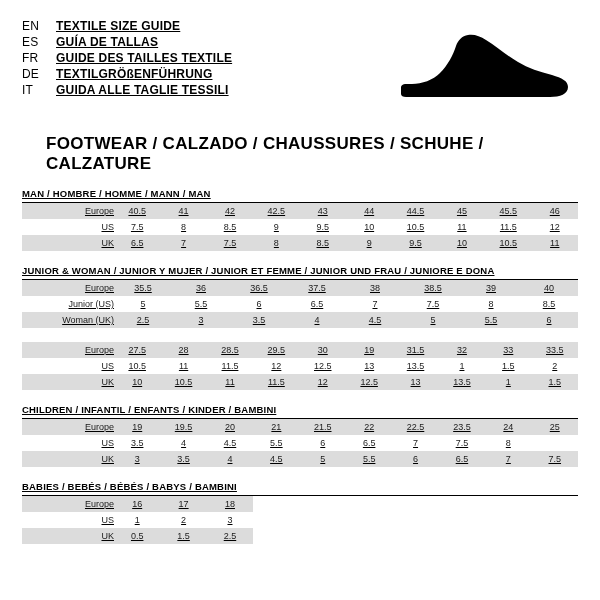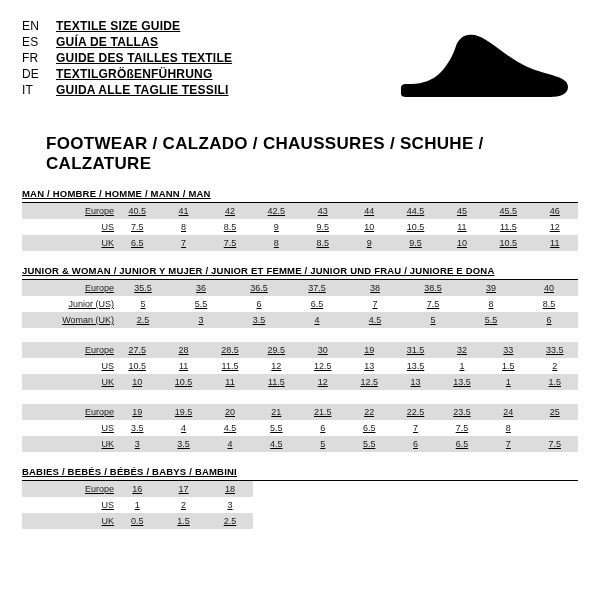--- a/index.html
+++ b/index.html
@@ -266,20 +266,21 @@
           <td>13</td>
           <td>13.5</td>
           <td>1</td>
           <td>1.5</td>
         </tr>
       </tbody>
     </table>
   </div>
 
   <div class="section">
+    <div class="section-title">CHILDREN / INFANTIL / ENFANTS / KINDER / BAMBINI</div>
     <table class="sizes">
       <tbody>
         <tr class="shaded">
           <td class="label c-label">Europe</td>
           <td>19</td>
           <td>19.5</td>
           <td>20</td>
           <td>21</td>
           <td>21.5</td>
           <td>22</td>

